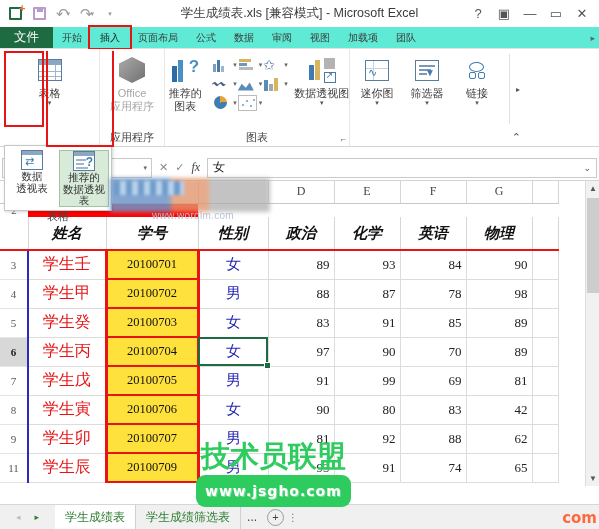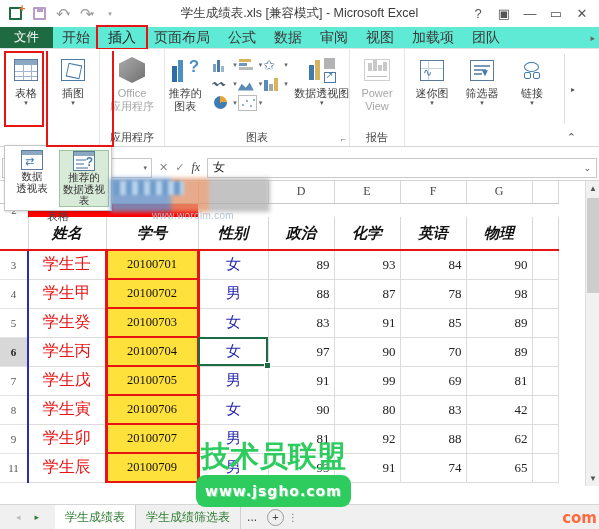--- a/index.html
+++ b/index.html
@@ -40,21 +40,21 @@
   .tabstrip {
     position:absolute; left:0; top:27px; width:599px; height:22px;
     background:#5eead4; display:flex; align-items:stretch;
     border-bottom:1px solid #e2e2e2;
   }
   .tab-file {
     width:53px; background:#1e6b41; color:#fff; font-size:12.5px;
     display:flex; align-items:center; justify-content:center;
   }
   .tab {
-    padding:0 9px; font-size:14px; color:#3b3b3b;
+    padding:0 9px; font-size:10px; color:#3b3b3b;
     display:flex; align-items:center; position:relative; white-space:nowrap;
   }
   .tab.active { color:#1a1a1a; }
   .tab-anno {
     position:absolute; left:-3px; top:-2px; width:calc(100% + 6px); height:25px;
     border:2px solid #e81313; pointer-events:none;
   }
   .tab-more { margin-left:auto; padding-right:4px; font-size:9px; color:#666; display:flex; align-items:center;}
 
   
@@ -336,27 +336,20 @@
                 <div class="hd"></div>
               <div class="vl" style="left:8px"></div>
                 <div class="vl" style="left:16px"></div>
               <div class="hl" style="top:11px"></div>
                 <div class="hl" style="top:16px"></div>
               </div>
           </div>
           <div class="lb">表格</div>
           <div class="car">▾</div>
         </div>
-        <div class="bigbtn">
-          <div class="ic">
-              <div class="pic-ic"></div>
-            </div>
-          <div class="lb">插图</div>
-          <div class="car">▾</div>
-        </div>
       </div>
       <div class="g-label"></div>
     </div>
 
     <div class="rgroup" style="width:65px">
       <div class="g-body">
         <div class="bigbtn grey">
           <div class="ic">
               <div class="cube"></div>
             </div>
@@ -437,38 +430,20 @@
               </div>
           </div>
           <div class="lb">数据透视图</div>
           <div class="car">▾</div>
         </div>
       </div>
       <div class="g-label">图表</div>
       <div class="dlg-launch">⌐</div>
     </div>
 
-    <div class="rgroup" style="width:55px">
-      <div class="g-body">
-        <div class="bigbtn grey">
-          <div class="ic">
-            <div class="pw-ic">
-              <i class="bb" style="left:3px;height:8px"></i>
-                <i class="bb" style="left:8px;height:11px"></i>
-              <i class="bb" style="left:13px;height:6px"></i>
-                <i class="bb" style="left:18px;height:9px"></i>
-              <i class="ln"></i>
-            </div>
-          </div>
-          <div class="lb">Power</div>
-          <div class="lb">View</div>
-        </div>
-      </div>
-      <div class="g-label">报告</div>
-    </div>
 
     <div class="rgroup" style="width:175px;border-right:none">
       <div class="g-body" style="gap:6px">
         <div class="bigbtn">
           <div class="ic">
             <div class="spark-ic">
                 <i class="vl"></i>
                 <i class="hl"></i>
                 <span class="z">∿</span>
               </div>

